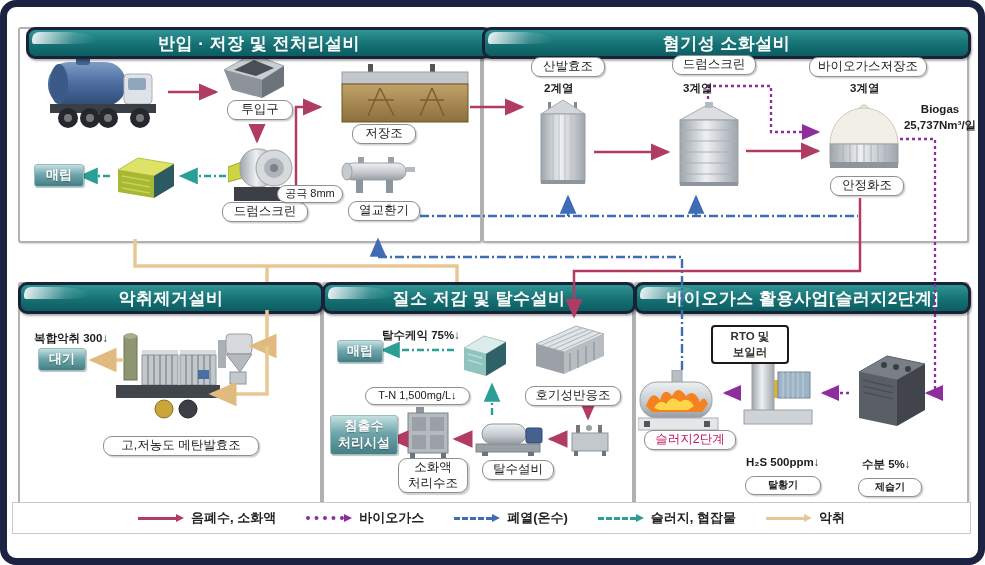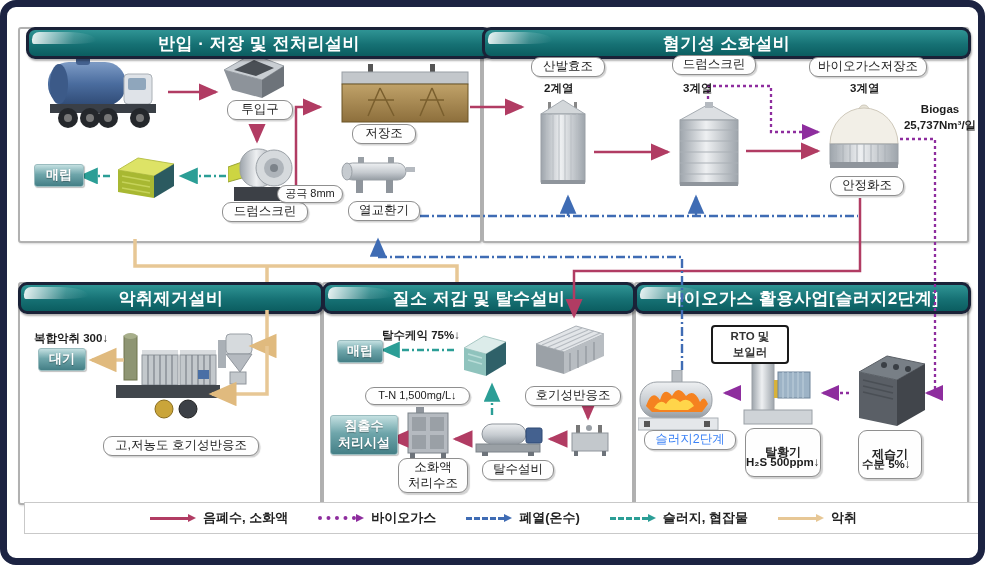--- a/index.html
+++ b/index.html
@@ -11,38 +11,38 @@
   .phead{position:absolute;height:26px;z-index:4;display:flex;align-items:center;justify-content:center;
          background:linear-gradient(180deg,#2f9494 0%,#167174 55%,#0b5d60 100%);
          border:3px solid #1a2238;border-radius:9px;color:#fff;font-weight:bold;font-size:17px;
          letter-spacing:.5px;box-shadow:1px 2px 2px rgba(0,0,0,.3);}
   .swoosh{position:absolute;left:3px;top:2px;width:64px;height:12px;
           background:linear-gradient(100deg,rgba(255,255,255,.9),rgba(255,255,255,.15) 65%,rgba(255,255,255,0));
           border-radius:10px 60% 60% 4px / 10px 100% 40% 4px;}
   .lbl{position:absolute;background:#fefefe;border:1px solid #8f8f8f;border-radius:9px;color:#222;
        font-size:12.5px;text-align:center;padding:1px 4px;z-index:6;line-height:1.25;
        box-shadow:1.5px 1.5px 1px rgba(0,0,0,.18);white-space:nowrap;}
-  .lbl.big{font-size:12px;font-weight:bold;padding:16px 6px;}
+  .lbl.big{font-size:10px;font-weight:bold;padding:2px 6px;margin-top:48px;}
   .lbl.small{font-size:11px;}
   .lbl.two{white-space:normal;}
-  .lbl.ghost{color:#3b82f6;}
+  .lbl.ghost{color:#be185d;}
   .badge{position:absolute;background:linear-gradient(180deg,#c4e0e1 0%,#6fa6ab 45%,#447f86 100%);
          border:1px solid #9abcbf;border-radius:3px;color:#fff;font-weight:bold;font-size:13px;
          text-align:center;padding:2px 4px;z-index:6;text-shadow:0 1px 1px rgba(0,0,0,.35);
          box-shadow:1px 1px 1px rgba(0,0,0,.25);line-height:1.3;}
   .note{position:absolute;color:#1d1d1d;font-size:11.5px;font-weight:bold;z-index:6;white-space:nowrap;}
   .infobox{position:absolute;background:#fff;border:1px solid #8f8f8f;border-radius:2px;z-index:6;
            font-size:11px;font-weight:bold;color:#222;text-align:center;padding:2px 4px;line-height:1.4;
            box-shadow:1.5px 1.5px 1px rgba(0,0,0,.18);}
   .rto{position:absolute;background:#fff;border:2px solid #1a1a1a;border-radius:4px;color:#333;
        font-size:11.5px;font-weight:bold;text-align:center;padding:2px 8px;z-index:6;line-height:1.35;}
   .icon{position:absolute;z-index:3;}
   .flows{position:absolute;left:0;top:0;z-index:5;pointer-events:none;}
   .legend{position:absolute;left:12px;top:502px;width:959px;height:32px;border:1px solid #c9c9c9;
-          background:#fff;display:flex;align-items:center;justify-content:center;gap:30px;z-index:6;box-sizing:border-box;margin-left:12px;}
+          background:#fff;display:flex;align-items:center;justify-content:center;gap:30px;z-index:6;box-sizing:border-box;}
   .litem{display:flex;align-items:center;gap:7px;font-size:13px;font-weight:bold;color:#222;}
   .sw{display:flex;align-items:center;}
   .sw-line{width:38px;height:0;border-top:3px solid currentColor;}
   .st-dotted .sw-line{border-top-style:dotted;border-top-width:4px;}
   .st-dashdot .sw-line{border-top-style:dashed;}
   .sw-head{width:0;height:0;border-left:8px solid currentColor;border-top:4px solid transparent;border-bottom:4px solid transparent;}
 </style>
 </head>
 <body>
 
@@ -346,21 +346,21 @@
   <div class="lbl" style="left:809px;top:57px;width:108px">바이오가스저장조</div>
   <div class="note" style="left:850px;top:81px">3계열</div>
   <div class="note" style="left:903px;top:101px;width:74px;text-align:center;white-space:normal;line-height:1.4">
     <span>Biogas</span><br>
     <span>25,737Nm³/일</span>
   </div>
   <div class="lbl" style="left:830px;top:176px;width:64px">안정화조</div>
 
   <div class="note" style="left:34px;top:331px">복합악취 300↓</div>
   <div class="badge" style="left:38px;top:348px;width:38px">대기</div>
-  <div class="lbl" style="left:103px;top:436px;width:146px">고,저농도 호기성반응조</div>
+  <div class="lbl" style="left:103px;top:436px;width:146px">고,저농도 메탄발효조</div>
 
   <div class="badge" style="left:337px;top:340px;width:36px">매립</div>
   <div class="note" style="left:382px;top:328px">탈수케익 75%↓</div>
   <div class="lbl small" style="left:365px;top:387px;width:95px">T-N 1,500mg/L↓</div>
   <div class="lbl" style="left:525px;top:386px;width:86px">호기성반응조</div>
   <div class="badge two" style="left:330px;top:415px;width:58px">
     <span>침출수</span><br>
     <span>처리시설</span>
   </div>
   <div class="lbl two" style="left:398px;top:458px;width:60px">

